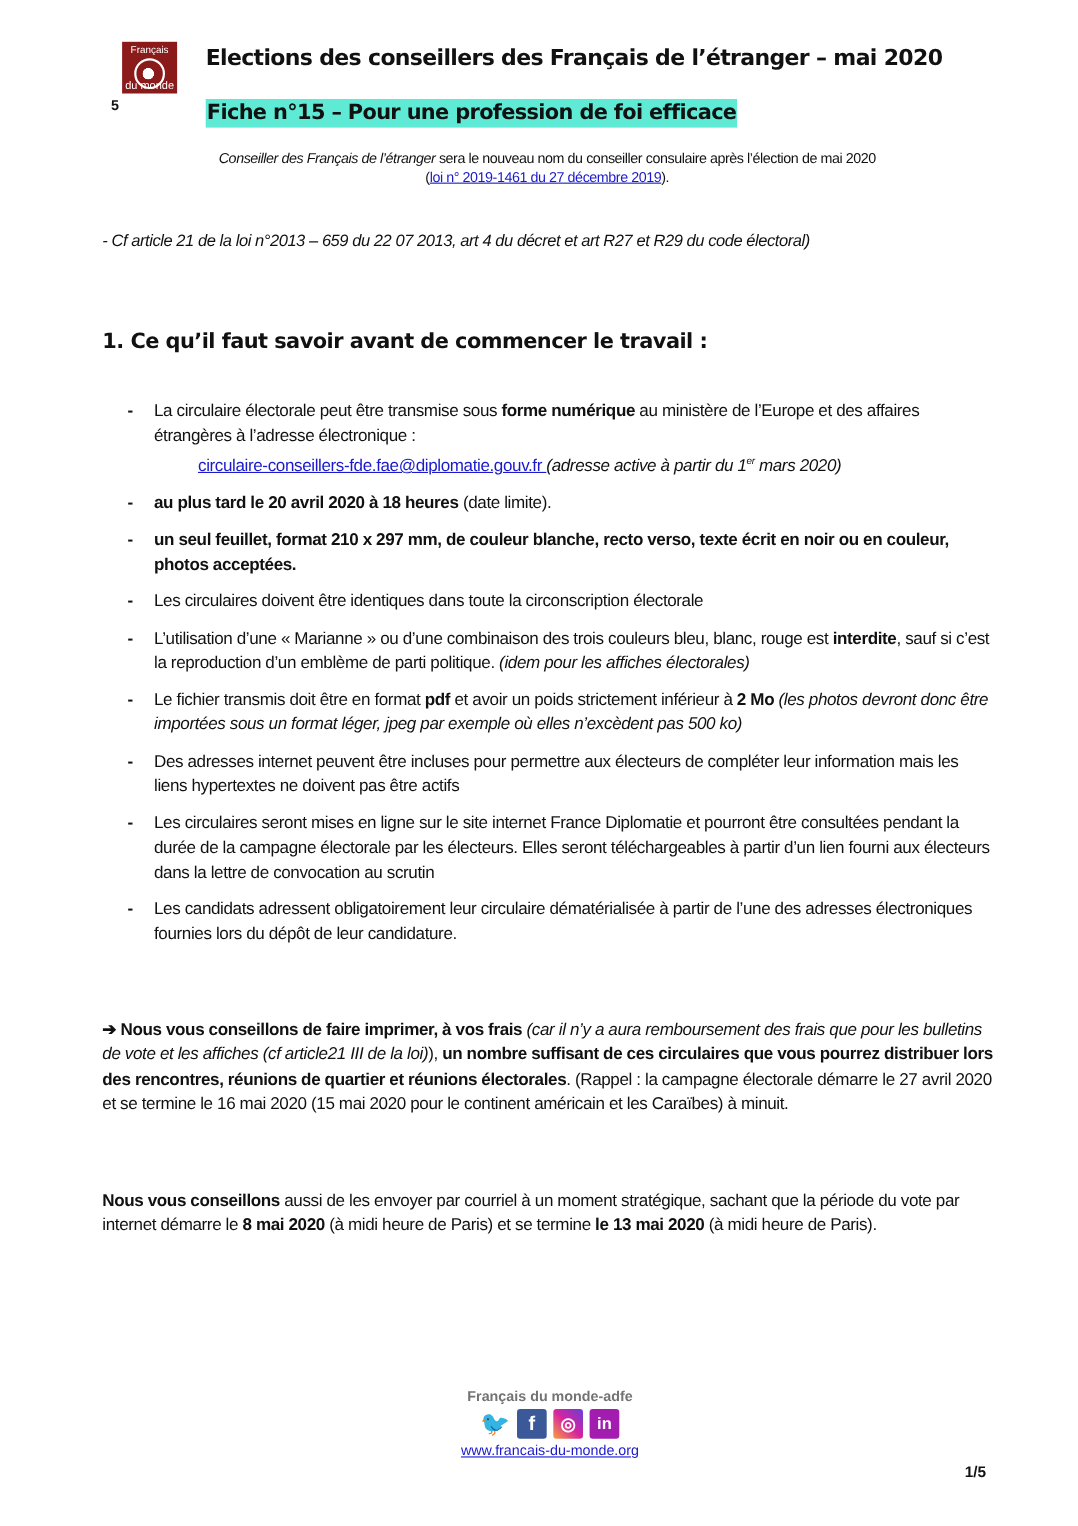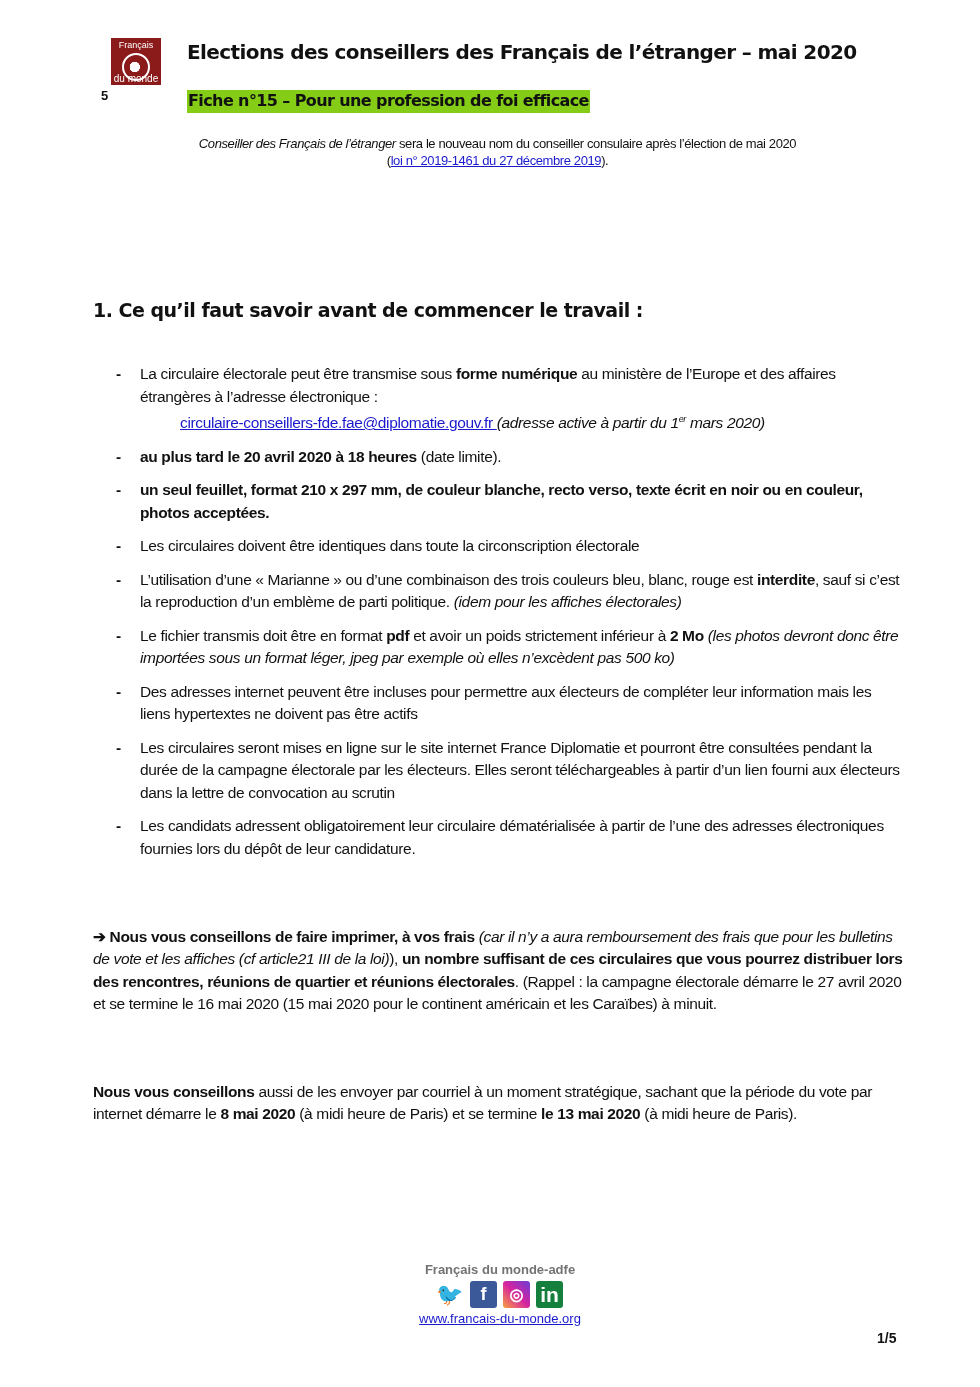--- a/index.html
+++ b/index.html
@@ -6,21 +6,21 @@
   body { width: 980px; height: 1387px; position: relative; overflow: hidden;
          font-family: "Liberation Sans", sans-serif; color: #111; }
   .abs { position: absolute; }
   .logo { left: 111px; top: 38px; width: 50px; height: 47px; background: #8b1a1a; color: #fff; }
   .logo .t1 { position: absolute; top: 2px; left: 0; width: 50px; text-align: center; font-size: 9px; }
   .logo .t2 { position: absolute; bottom: 1px; left: 0; width: 50px; text-align: center; font-size: 10px; }
   .logo .globe { position: absolute; left: 11px; top: 15px; width: 28px; height: 28px; border-radius: 50%;
                  border: 2px solid #fff; box-sizing: border-box; background: radial-gradient(circle at 45% 50%, #fff 0 28%, #8b1a1a 30%); }
   .logo-num { left: 101px; top: 88px; font-size: 13px; font-weight: bold; font-family: "Liberation Sans", sans-serif; }
   .title { left: 187px; top: 40px; font-size: 20px; font-weight: bold; font-family: "DejaVu Sans", sans-serif; letter-spacing: -0.6px; white-space: nowrap; }
-  .subtitle { left: 187px; top: 90px; font-size: 16px; font-weight: bold; background: #84cc16; padding: 1px 1px 3px 1px; font-family: "DejaVu Sans", sans-serif; letter-spacing: -0.6px; white-space: nowrap; }
+  .subtitle { left: 187px; top: 90px; font-size: 19px; font-weight: bold; background: #5eead4; padding: 1px 1px 3px 1px; font-family: "DejaVu Sans", sans-serif; letter-spacing: -0.6px; white-space: nowrap; }
   .intro { left: 120px; top: 135px; width: 755px; text-align: center; font-size: 13px; line-height: 17px; letter-spacing: -0.4px; }
   .intro i { font-style: italic; }
   a, .link { color: #1a1acc; text-decoration: underline; }
   .refs { left: 93px; top: 208px; font-size: 15px; font-style: italic; line-height: 23px; letter-spacing: -0.4px; white-space: nowrap; }
   .section { left: 93px; top: 299px; font-size: 19px; font-weight: bold; font-family: "DejaVu Sans", sans-serif; letter-spacing: -0.5px; white-space: nowrap; }
   .bullets { left: 115px; top: 363px; width: 790px; margin: 0; padding: 0; list-style: none; font-size: 15.5px; line-height: 22.5px; letter-spacing: -0.35px; }
   .bullets li { position: relative; padding-left: 25px; margin-bottom: 11px; }
   .bullets li .dot { position: absolute; left: 1px; top: 0; font-weight: bold; }
   .email-line { padding-left: 40px; }
   .para { left: 93px; width: 812px; font-size: 15.5px; line-height: 22.3px; letter-spacing: -0.35px; }
@@ -44,20 +44,21 @@
 <div class="abs logo-num">5</div>
 <div class="abs title">Elections des conseillers des Français de l’étranger – mai 2020</div>
 <div class="abs subtitle">Fiche n°15 – Pour une profession de foi efficace</div>
 
 <div class="abs intro">
   <i>Conseiller des Français de l’étranger</i><span> sera le nouveau nom du conseiller consulaire après l’élection de mai 2020</span><br>
   <span>(</span><a class="link">loi n° 2019-1461 du 27 décembre 2019</a><span>).</span>
 </div>
 
 <div class="abs refs">
+  <div>- Cf article 21 de la loi n°2013 – 659 du 22 07 2013, art 4 du décret et art R27 et R29 du code électoral)</div>
 </div>
 
 <div class="abs section">1.  Ce qu’il faut savoir avant de commencer le travail :</div>
 
 <ul class="abs bullets">
   <li>
     <span class="dot">-</span>
     <span>La circulaire électorale peut être transmise sous </span><b>forme numérique</b><span> au ministère de l’Europe et des affaires étrangères à l’adresse électronique :</span><br>
     <span class="email-line"><a class="link">circulaire-conseillers-fde.fae@diplomatie.gouv.fr </a><i><span>(adresse active à partir du 1</span><sup style="font-size:9px">er</sup><span> mars 2020)</span></i></span>
   </li>
@@ -102,18 +103,18 @@
 <div class="abs para p2">
   <b>Nous vous conseillons</b><span> aussi de les envoyer par courriel à un moment stratégique, sachant que la période du vote par internet démarre le </span><b>8 mai 2020</b><span> (à midi heure de Paris) et se termine </span><b>le 13 mai 2020</b><span> (à midi heure de Paris).</span>
 </div>
 
 <div class="abs footer">
   <div class="org">Français du monde-adfe</div>
   <div class="icons">
     <span class="ic" style="background:none;color:#1da1f2;font-size:22px;">🐦</span>
     <span class="ic" style="background:#3b5998;">f</span>
     <span class="ic" style="background:linear-gradient(45deg,#f9a03f,#d6249f,#6a3cd8);font-size:16px;">◎</span>
-    <span class="ic" style="background:#15803d;font-size:21px;">in</span>
+    <span class="ic" style="background:#a21caf;font-size:15px;">in</span>
   </div>
   <div class="url"><a class="link">www.francais-du-monde.org</a></div>
 </div>
 
 <div class="abs pageno">1/5</div>
 
 </body></html>

